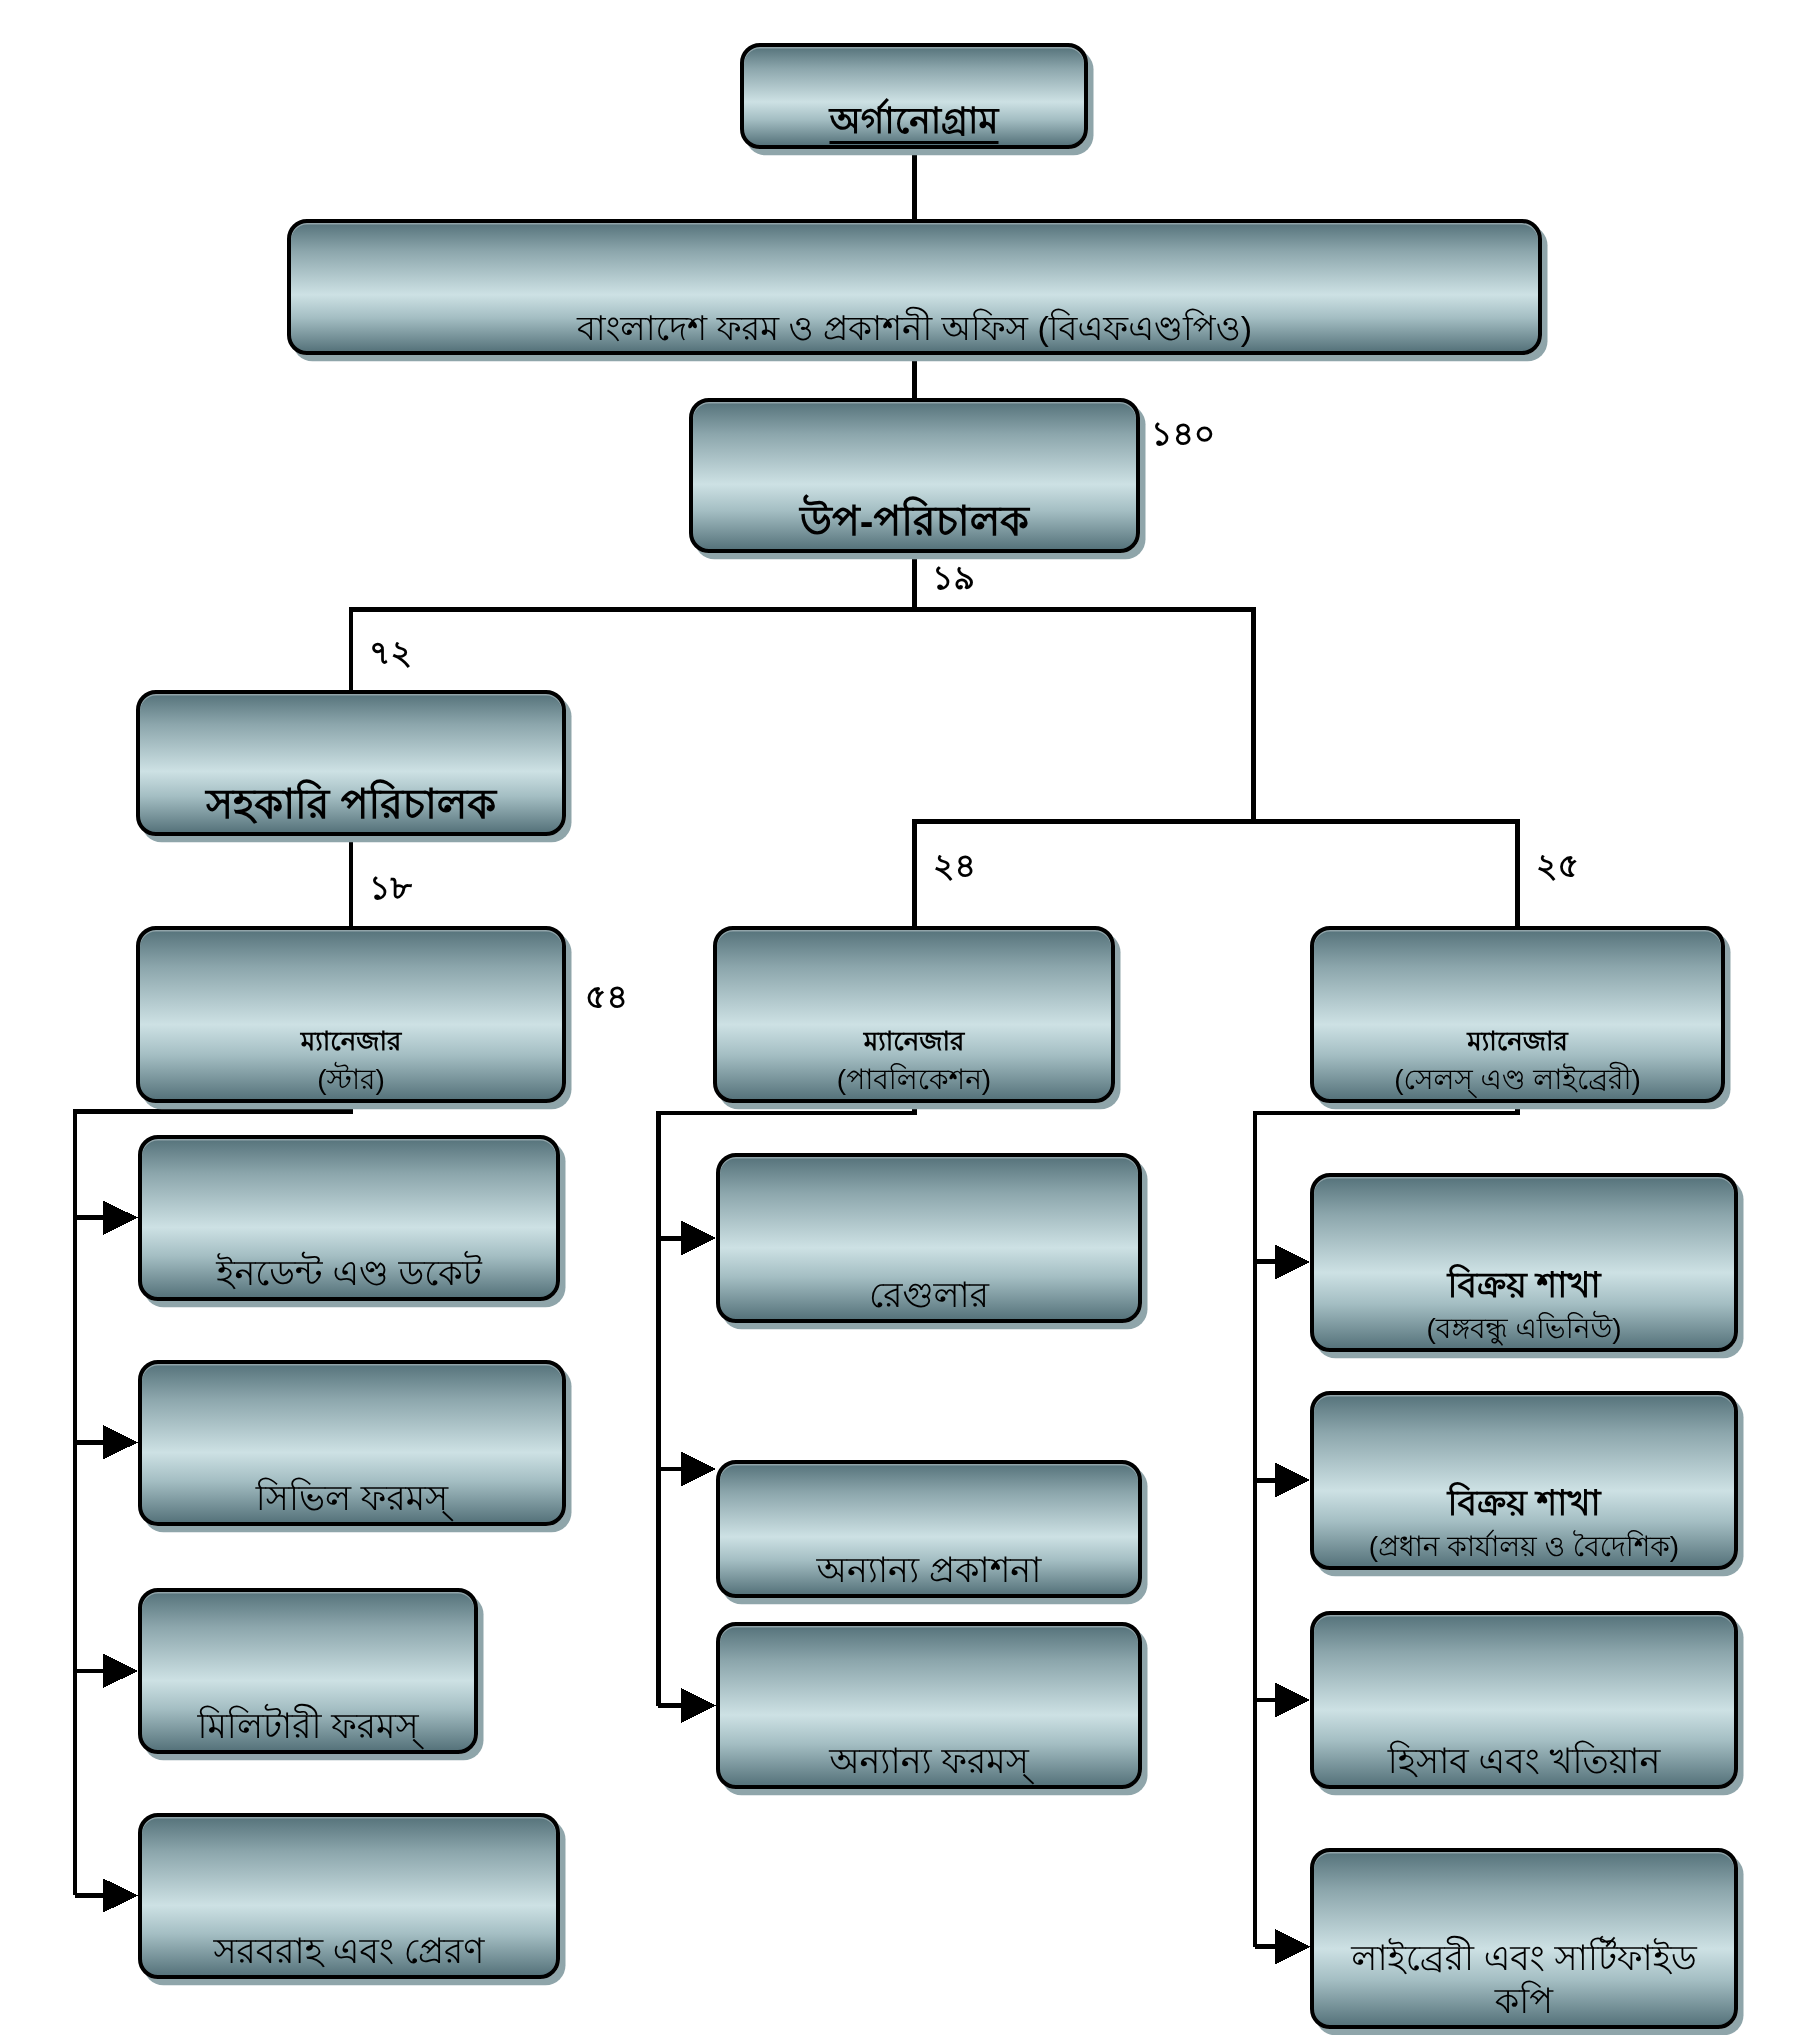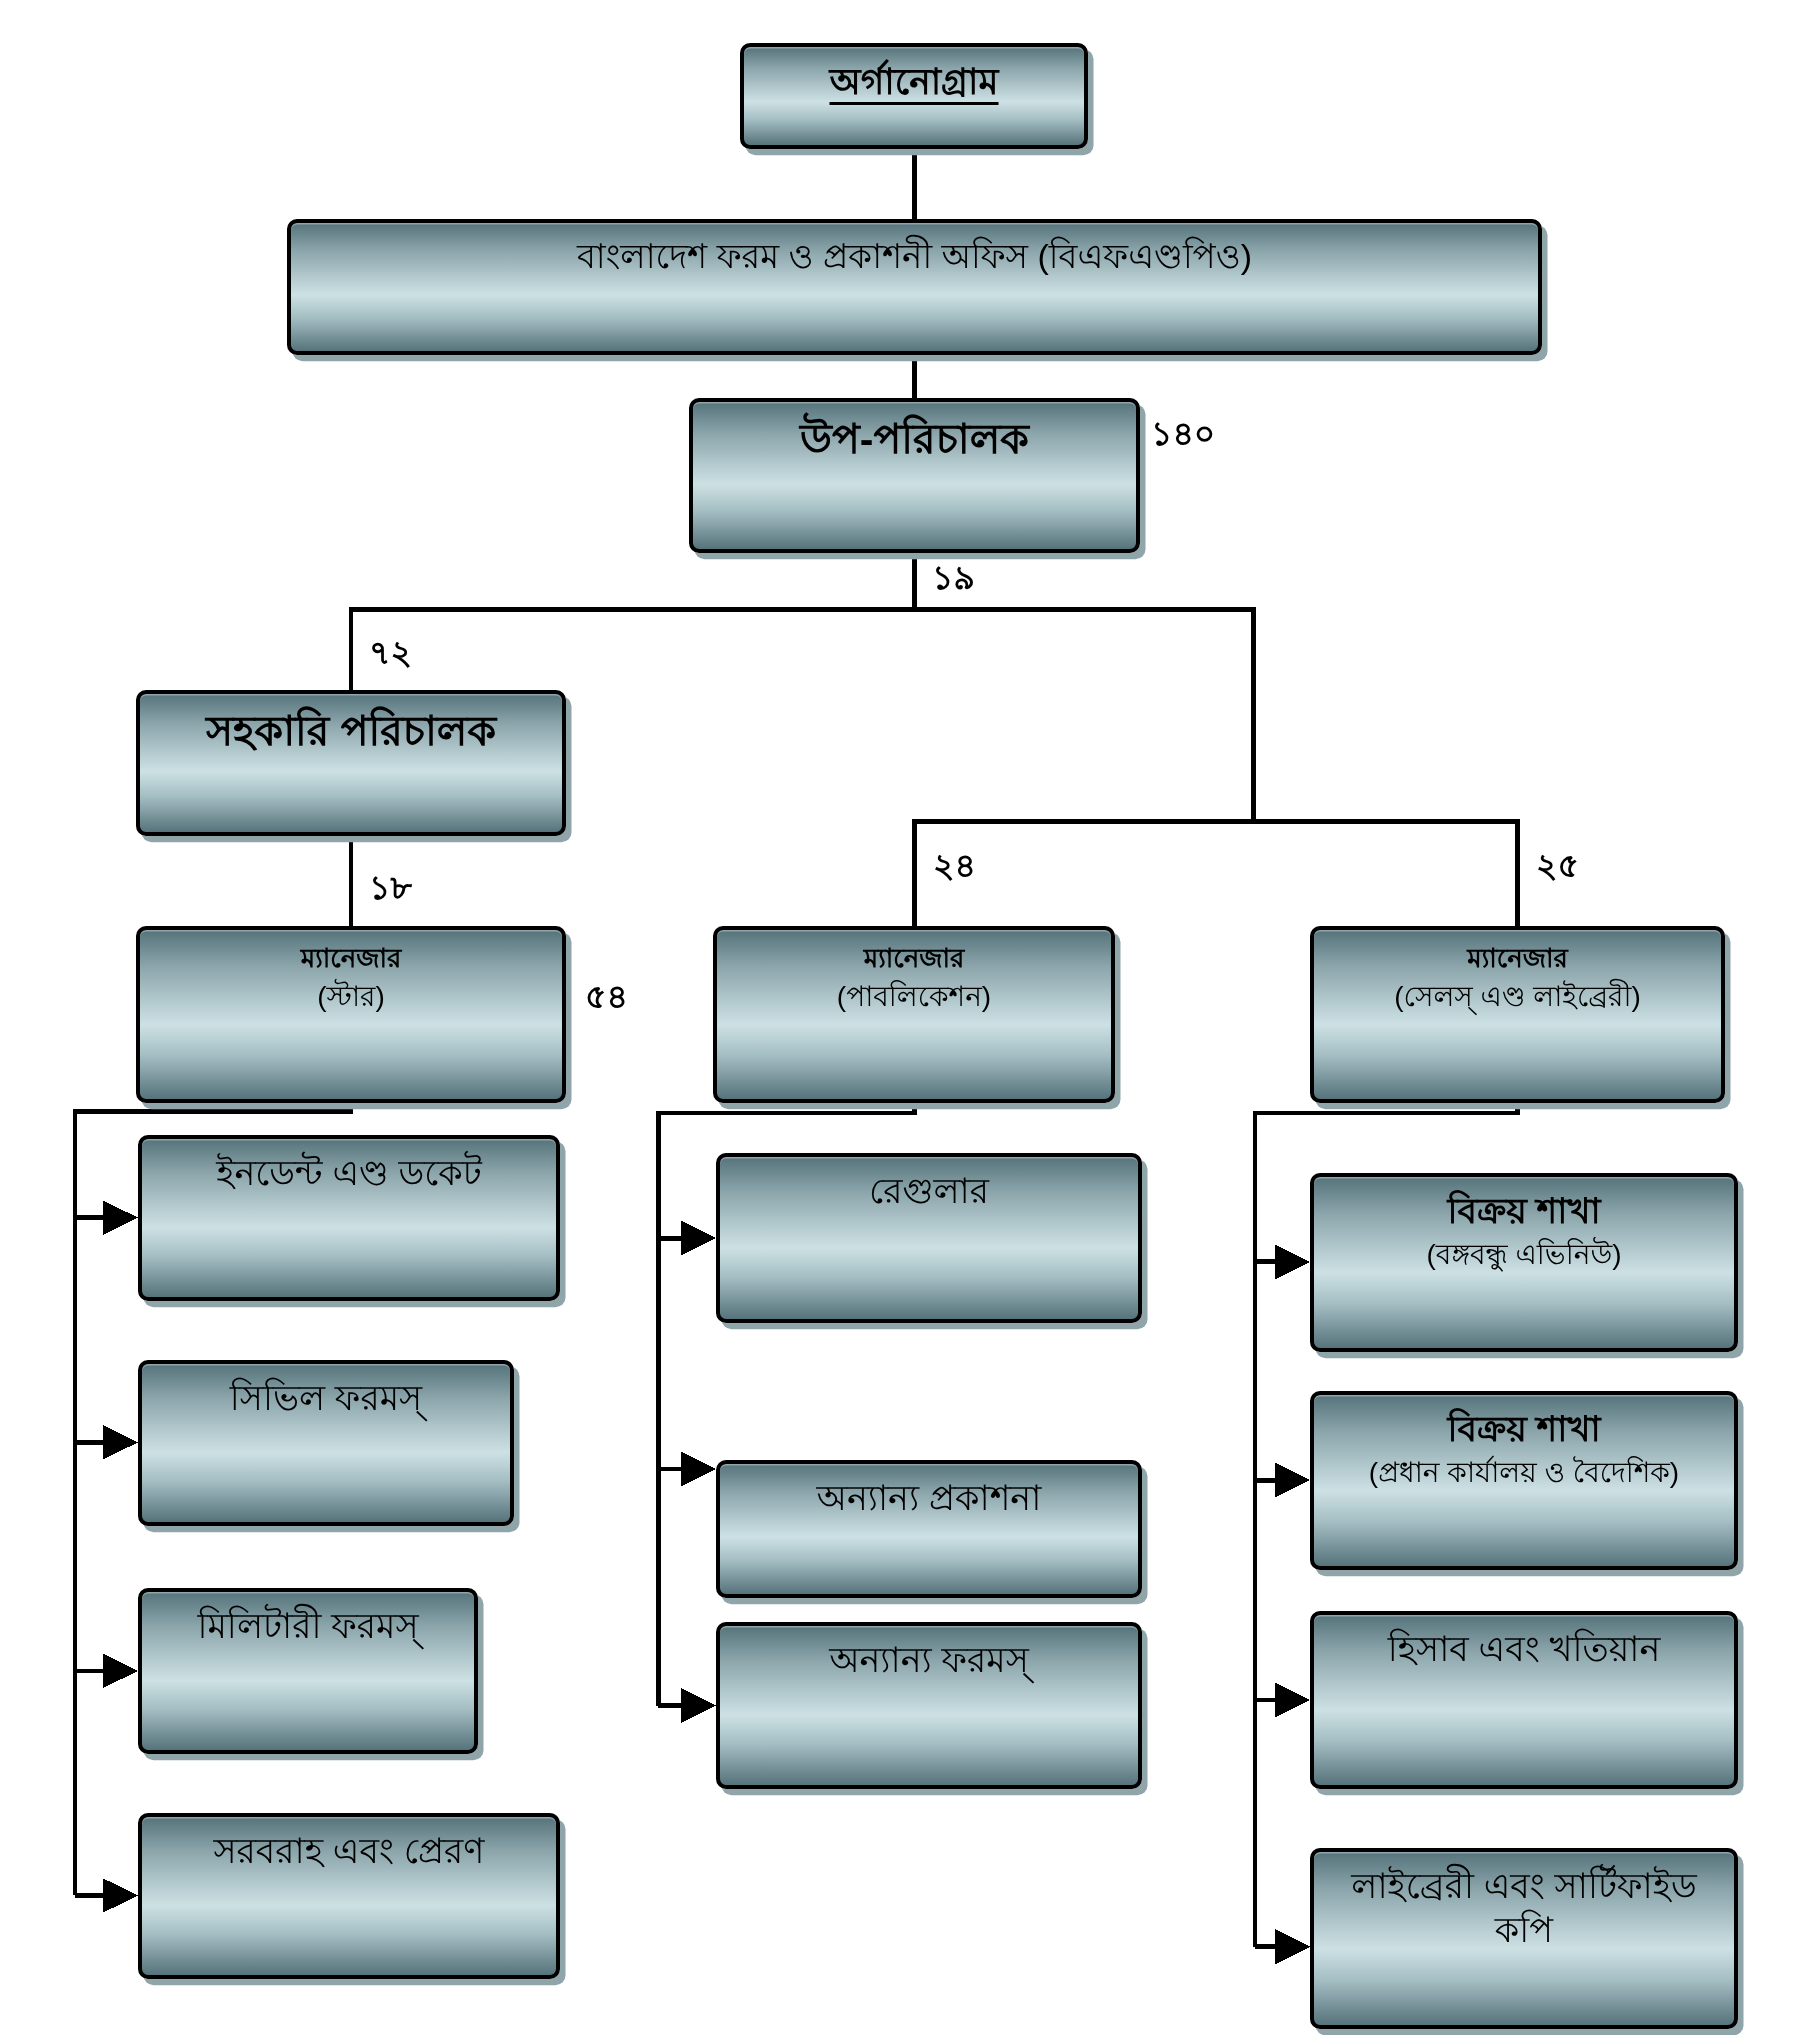--- a/index.html
+++ b/index.html
@@ -8,46 +8,46 @@
   }
   html,body{margin:0;padding:0;background:#fff;}
   .canvas{
     position:relative; width:1810px; height:2035px; background:#ffffff;
     font-family:"Liberation Sans","DejaVu Sans",sans-serif; color:#000;
     overflow:hidden;
   }
   svg.wires{position:absolute;left:0;top:0;width:1810px;height:2035px;pointer-events:none;}
   .box{
     position:absolute; box-sizing:border-box;
-    border:4px solid var(--border); border-radius:10px;
+    border:4px solid var(--border); border-radius:20px;
     background:linear-gradient(180deg,var(--box-dark) 0%,var(--box-mid) 22%,var(--box-light) 56%,var(--box-lower) 74%,var(--box-dark) 100%);
     box-shadow:5.5px 6.3px 0 var(--shadow), inset 0 1.6px 0 rgba(255,255,255,.35);
-    display:flex; flex-direction:column; align-items:center; justify-content:flex-start;
-    text-align:center; line-height:1.25; padding:12px 14px;
+    display:flex; flex-direction:column; align-items:center; justify-content:flex-end;
+    text-align:center; line-height:1.25; padding:2px 14px;
   }
   .t-xl{font-size:34px;font-weight:normal;}
   .t-root{font-size:36px;font-weight:bold;text-decoration:underline;text-decoration-thickness:3.2px;text-underline-offset:8px;}
   .t-lg{font-size:41px;font-weight:bold;}
   .t-mgr{font-size:26px;font-weight:bold;}
   .t-sub{font-size:28px;font-weight:normal;margin-top:4.7px;}
   .t-sub:empty{display:none;}
   .t-leaf{font-size:35px;font-weight:normal;}
   .t-leaf-b{font-size:35px;font-weight:bold;}
   .num{position:absolute;font-size:33px;font-weight:bold;white-space:nowrap;}
 
   
   #b-root  {left:740px;  top:43px;  width:348px;  height:106px;}
   #b-office{left:287px;  top:219px; width:1255px; height:136px;}
   #b-deputy{left:689px;  top:398px; width:451px;  height:155px;}
   #b-asst  {left:136px;  top:690px; width:430px;  height:146px;}
   #b-mgr-store{left:136px;  top:926px; width:430px; height:177px;}
   #b-mgr-pub  {left:713px;  top:926px; width:402px; height:177px;}
   #b-mgr-sales{left:1310px; top:926px; width:415px; height:177px;}
   #b-l1{left:138px; top:1135px; width:422px; height:166px;}
-  #b-l2{left:138px; top:1360px; width:376px; height:166px;}
+  #b-l2{left:138px; top:1360px; width:428px; height:166px;}
   #b-l3{left:138px; top:1588px; width:340px; height:166px;}
   #b-l4{left:138px; top:1813px; width:422px; height:166px;}
   #b-m1{left:716px; top:1153px; width:426px; height:170px;}
   #b-m2{left:716px; top:1460px; width:426px; height:138px;}
   #b-m3{left:716px; top:1622px; width:426px; height:167px;}
   #b-r1{left:1310px; top:1173px; width:428px; height:179px;}
   #b-r2{left:1310px; top:1391px; width:428px; height:179px;}
   #b-r3{left:1310px; top:1611px; width:428px; height:178px;}
   #b-r4{left:1310px; top:1848px; width:428px; height:181px;}
   #n-140{left:1151px; top:408px;}

